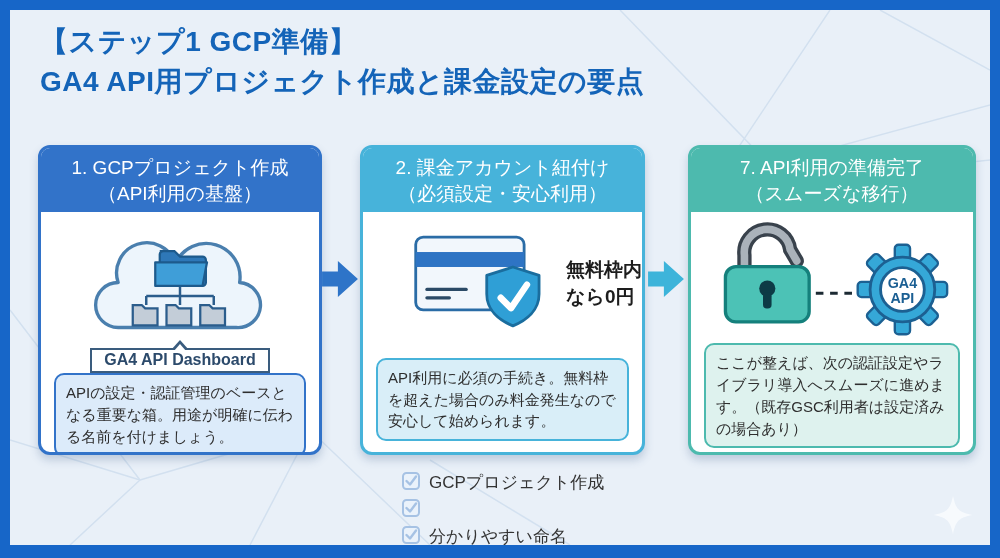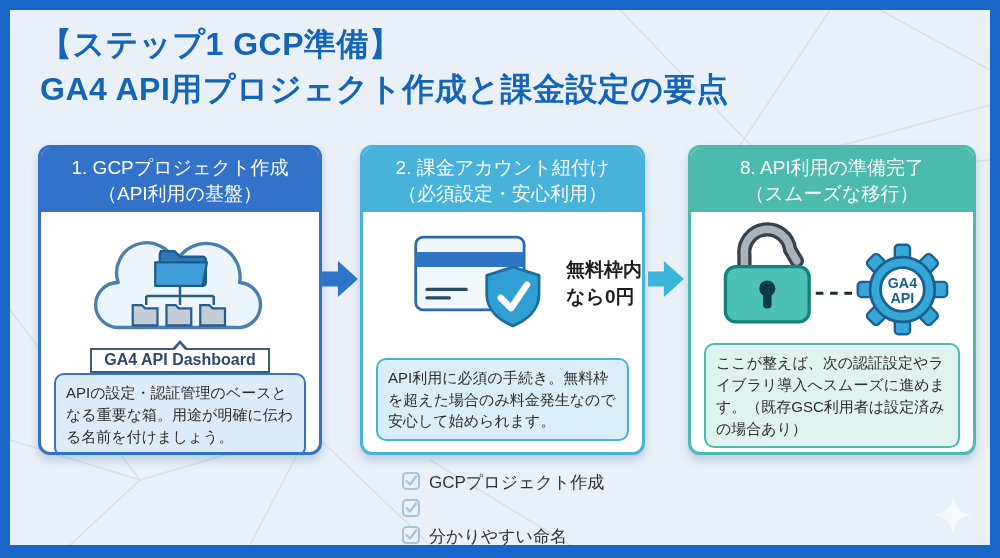--- a/index.html
+++ b/index.html
@@ -15,21 +15,21 @@
   }
   .inner {
     position:absolute; left:10px; top:10px; right:10px; bottom:13px;
     background:#e9f0f8; overflow:hidden;
   }
   .bg-pattern { position:absolute; inset:0; width:100%; height:100%; }
 
   
   .title {
     position:absolute; left:30px; top:12px;
-    color:#1464b8; font-weight:bold; font-size:32px; line-height:1.42;
+    color:#1464b8; font-weight:bold; font-size:28px; line-height:1.42;
     letter-spacing:.5px; white-space:nowrap;
   }
 
   
   .cards { position:absolute; left:28px; top:135px; width:938px; height:310px; }
   .card {
     position:absolute; top:0; height:310px; background:#ffffff;
     border-radius:12px; border:3px solid; overflow:hidden;
     display:flex; flex-direction:column;
     box-shadow:0 5px 9px rgba(60,90,140,.25);
@@ -171,21 +171,21 @@
           <span class="callout">
             <div>無料枠内</div>
             <div>なら0円</div>
           </span>
         </div>
         <div class="desc-box">API利用に必須の手続き。無料枠を超えた場合のみ料金発生なので安心して始められます。</div>
       </div>
 
       <div class="card step3">
         <div class="card-header">
-          <div>8. API利用の準備完了</div>
+          <div>7. API利用の準備完了</div>
           <div>（スムーズな移行）</div>
         </div>
         <div class="lockgear-wrap">
           <svg viewBox="0 0 260 124" width="248" height="118">
 
             <path d="M38 54 V36 A24 24 0 0 1 86 30 L93 42" fill="none" stroke="#39424c" stroke-width="15" stroke-linecap="round"></path>
             <path d="M38 54 V36 A24 24 0 0 1 86 30 L93 42" fill="none" stroke="#aab2ba" stroke-width="8" stroke-linecap="round"></path>
 
             <rect x="18" y="48" width="88" height="58" rx="11" fill="#4cc2b6" stroke="#15807c" stroke-width="3.5"></rect>
             <circle cx="62" cy="71" r="8.5" fill="#0d3b46"></circle>

